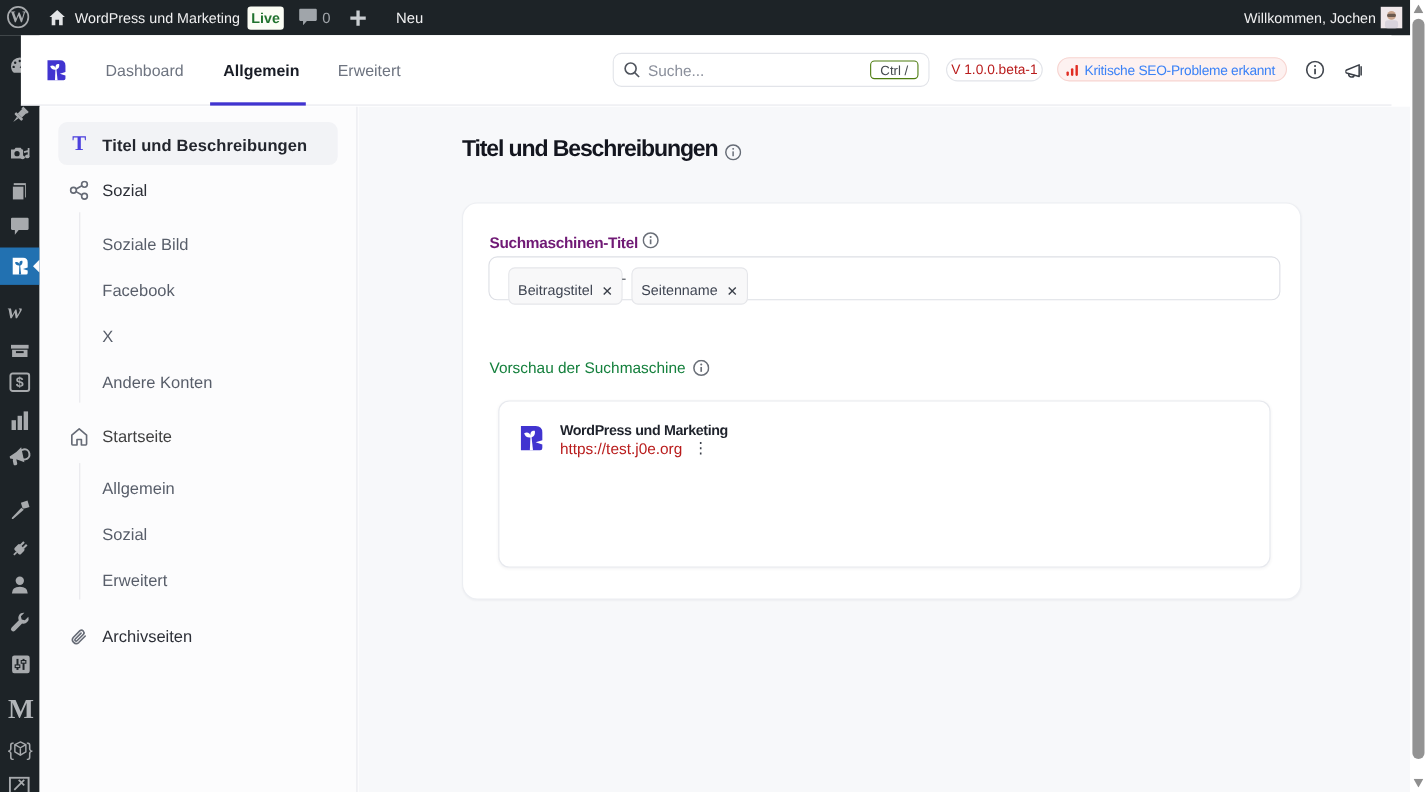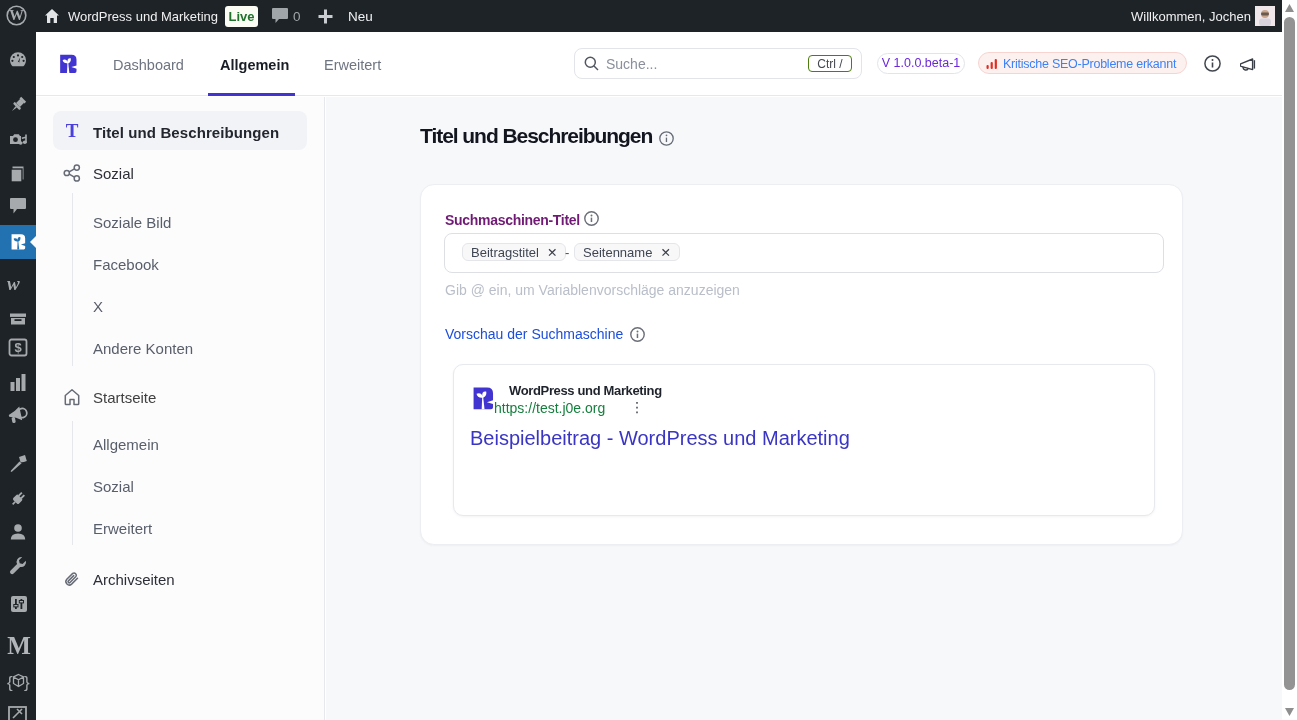--- a/index.html
+++ b/index.html
@@ -4,30 +4,30 @@
 <style>
   * { margin:0; padding:0; box-sizing:border-box; }
   html,body { width:1297px; height:720px; overflow:hidden; background:#fff; }
   body { font-family:"Liberation Sans", sans-serif; position:relative; }
   .abs { position:absolute; }
   
   #adminbar { left:0; top:0; width:1282px; height:32px; background:#1d2327; color:#f0f0f1; }
   
   #wpside { left:0; top:32px; width:36px; height:688px; background:#1d2327; }
   
-  #rmheader { left:36px; top:32px; width:1246px; height:64px; background:#fff; border-bottom:1px solid #e7e8ed; }
+  #rmheader { left:19px; top:32px; width:1246px; height:64px; background:#fff; border-bottom:1px solid #e7e8ed; }
   
   #subside { left:36px; top:97px; width:289px; height:623px; background:#fcfcfd; border-right:1px solid #e7e8ed; }
   
   #main { left:326px; top:97px; width:956px; height:623px; background:#f7f8fa; }
   
   #scroll { left:1282px; top:0; width:15px; height:720px; background:#fff; }
   .navitem { position:absolute; font-size:15px; color:#6e7480; }
-  .tag { position:absolute; height:18px; background:#f8f8f9; border:1px solid #e5e6ea; border-radius:6px;
-         font-size:13px; color:#3f4552; display:flex; align-items:center; padding:0 8px; gap:8px; }
+  .tag { position:absolute; height:34px; background:#f8f8f9; border:1px solid #e5e6ea; border-radius:6px;
+         font-size:13px; color:#3f4552; display:flex; padding:12px 8px; gap:8px; }
   .subitem { position:absolute; left:57px; font-size:15px; color:#585e6a;text-align:right; }
 </style>
 </head>
 <body>
 <div id="adminbar" class="abs">
 
   <svg class="abs" style="left:6px;top:5px" width="21" height="21" viewBox="0 0 21 21">
     <circle cx="10.5" cy="10.5" r="9.3" fill="none" stroke="#a7aaad" stroke-width="1.6"></circle>
     <text x="10.5" y="15.2" font-size="14.5" font-family="Liberation Serif" font-weight="bold" fill="#a7aaad" text-anchor="middle">W</text>
   </svg>
@@ -40,21 +40,21 @@
   <div class="abs" style="left:225px;top:6px;width:33px;height:21px;background:#fbfdf5;border-radius:3px;color:#20722d;font-size:13px;font-weight:bold;text-align:center;line-height:21px">Live</div>
 
   <svg class="abs" style="left:271px;top:7px" width="18" height="18" viewBox="0 0 18 18">
     <path d="M2 1 H16 Q17 1 17 2 V11 Q17 12 16 12 H8 L4.5 16 L4.5 12 H2 Q1 12 1 11 V2 Q1 1 2 1 Z" fill="#a0a5aa"></path>
   </svg>
   <div class="abs" style="left:293px;top:9px;font-size:13.5px;color:#a0a5aa">0</div>
 
   <svg class="abs" style="left:317px;top:8px" width="17" height="17" viewBox="0 0 17 17">
     <path d="M7 1.5 h3 v5.5 h5.5 v3 h-5.5 v5.5 h-3 v-5.5 h-5.5 v-3 h5.5 Z" fill="#c9cdd1"></path>
   </svg>
-  <div class="abs" style="left:348px;top:9px;font-size:13.5px;color:#f0f0f1">Neu</div>
+  <div class="abs" style="left:360px;top:9px;font-size:13.5px;color:#f0f0f1">Neu</div>
 
   <div class="abs" style="left:1131px;top:9px;font-size:13px;color:#f0f0f1">Willkommen, Jochen</div>
   <svg class="abs" style="left:1255px;top:6px" width="20" height="20" viewBox="0 0 20 20">
     <rect x="0" y="0" width="20" height="20" fill="#efe7ea"></rect>
     <circle cx="10" cy="8" r="4" fill="#caa68f"></circle>
     <rect x="4" y="12.5" width="12" height="7.5" rx="3" fill="#d8d3dc"></rect>
     <rect x="6" y="6.5" width="8" height="3" rx="1.4" fill="#4a3f3a" opacity=".75"></rect>
   </svg>
 </div>
 <div id="wpside" class="abs">
@@ -195,21 +195,21 @@
   <div class="navitem" style="left:288px;top:25px;font-size:14.5px">Erweitert</div>
 
   <div class="abs" style="left:538px;top:16px;width:288px;height:31px;border:1px solid #e2e4e9;border-radius:8px;background:#fff"></div>
   <svg class="abs" style="left:548px;top:24px" width="15" height="15" viewBox="0 0 15 15">
     <circle cx="6.3" cy="6.3" r="5" fill="none" stroke="#50555e" stroke-width="1.5"></circle>
     <path d="M10 10 L14 14" stroke="#50555e" stroke-width="1.5"></path>
   </svg>
   <div class="abs" style="left:570px;top:24px;font-size:14px;color:#8a8f9b">Suche...</div>
   <div class="abs" style="left:772px;top:23px;width:44px;height:17px;border:1px solid #4d7c0f;border-radius:4px;font-size:12px;color:#44494f;text-align:center;line-height:16px">Ctrl /</div>
 
-  <div class="abs" style="left:841px;top:21px;width:88px;height:21px;border:1px solid #e2e4e9;border-radius:11px;font-size:12.5px;color:#6d28d9;text-align:center;line-height:19px">V 1.0.0.beta-1</div>
+  <div class="abs" style="left:841px;top:21px;width:88px;height:21px;border:1px solid #e2e4e9;border-radius:11px;font-size:12.5px;color:#b91c1c;text-align:center;line-height:19px">V 1.0.0.beta-1</div>
 
   <div class="abs" style="left:942px;top:20px;width:209px;height:22px;background:#fdf1f0;border:1px solid #f7d4d0;border-radius:11px"></div>
   <svg class="abs" style="left:950px;top:27px" width="12" height="10" viewBox="0 0 12 10">
     <rect x="0.5" y="6" width="2.2" height="4" rx="1" fill="#e02d23"></rect>
     <rect x="4.6" y="3" width="2.2" height="7" rx="1" fill="#e02d23"></rect>
     <rect x="8.7" y="0" width="2.2" height="10" rx="1" fill="#e02d23"></rect>
   </svg>
   <div class="abs" style="left:967px;top:25px;font-size:12.5px;letter-spacing:-.25px;color:#3b82f6">Kritische SEO-Probleme erkannt</div>
 
   <svg class="abs" style="left:1168px;top:23px" width="17" height="17" viewBox="0 0 17 17">
@@ -279,42 +279,40 @@
     <circle cx="8.5" cy="8.5" r="7.6" fill="none" stroke="#6a6f78" stroke-width="1.6"></circle>
     <rect x="7.6" y="7.5" width="1.7" height="5" fill="#6a6f78"></rect>
     <circle cx="8.5" cy="5" r="1.1" fill="#6a6f78"></circle>
   </svg>
 
   <div class="abs" style="left:118px;top:136px;width:720px;height:40px;background:#fff;border:1px solid #dddfe5;border-radius:8px"></div>
   <div class="tag" style="left:136px;top:146px">Beitragstitel <span style="color:#3a3f49;font-size:12.5px;margin-top:1px">✕</span></div>
   <div class="abs" style="left:239px;top:148px;font-size:13px;color:#4a4f58">-</div>
   <div class="tag" style="left:248px;top:146px">Seitenname <span style="color:#3a3f49;font-size:12.5px;margin-top:1px">✕</span></div>
 
-  <div class="abs" style="left:119px;top:185px;font-size:14px;color:#b9bec9">Gib @ ein, um Variablenvorschläge anzuzeigen</div>
-
-  <div class="abs" style="left:119px;top:229px;font-size:14px;color:#1d4ed8">Vorschau der Suchmaschine</div>
+
+  <div class="abs" style="left:119px;top:229px;font-size:14px;color:#15803d">Vorschau der Suchmaschine</div>
   <svg class="abs" style="left:304px;top:230px" width="15" height="15" viewBox="0 0 17 17">
     <circle cx="8.5" cy="8.5" r="7.6" fill="none" stroke="#6a6f78" stroke-width="1.6"></circle>
     <rect x="7.6" y="7.5" width="1.7" height="5" fill="#6a6f78"></rect>
     <circle cx="8.5" cy="5" r="1.1" fill="#6a6f78"></circle>
   </svg>
 
   <div class="abs" style="left:127px;top:267px;width:702px;height:152px;background:#fff;border:1px solid #e7e9ee;border-radius:10px;box-shadow:0 1px 3px rgba(16,24,40,.05)"></div>
 
   <svg class="abs" style="left:144px;top:287px" width="27" height="29" viewBox="0 0 34 36">
     <path d="M4.5 4 H21.5 Q29 4 29 11.5 V20.3 L21.3 22.6 L29 25 V29 Q29 31.5 26.5 31.5 H4.5 Z" fill="#4134d0"></path>
     <path d="M15.2 17 C11.6 17.3 8.9 15.5 8.2 12.1 C11.8 10.1 15.1 12.0 15.5 15.2 C14.9 11.3 16.4 8.6 20.4 9.3 C21.3 13.7 18.9 16.6 15.9 17.1 Z" fill="#fff"></path>
     <path d="M15.4 16.2 L16.6 16.2 L18.3 31.5 L14.7 31.5 Z" fill="#fff"></path>
   </svg>
 
   <div class="abs" style="left:183px;top:286px;font-size:13px;font-weight:bold;letter-spacing:-.35px;color:#1e222b">WordPress und Marketing</div>
-  <div class="abs" style="left:168px;top:303px;font-size:14px;color:#15803d">https://test.j0e.org</div>
+  <div class="abs" style="left:183px;top:303px;font-size:14px;color:#b91c1c">https://test.j0e.org</div>
   <div class="abs" style="left:304px;top:302px;font-size:14px;color:#3c414b">⋮</div>
 
-  <div class="abs" style="left:144px;top:330px;font-size:20px;color:#3a35c4">Beispielbeitrag - WordPress und Marketing</div>
 </div>
 <div id="scroll" class="abs">
   <svg class="abs" style="left:3px;top:4px" width="9" height="8" viewBox="0 0 9 8">
       <path d="M4.5 0 L9 8 H0 Z" fill="#8f8f8f"></path>
     </svg>
   <div class="abs" style="left:2px;top:17px;width:11px;height:673px;background:#939393;border-radius:6px"></div>
   <svg class="abs" style="left:3px;top:708px" width="9" height="8" viewBox="0 0 9 8">
       <path d="M4.5 8 L9 0 H0 Z" fill="#8f8f8f"></path>
     </svg>
 </div>

